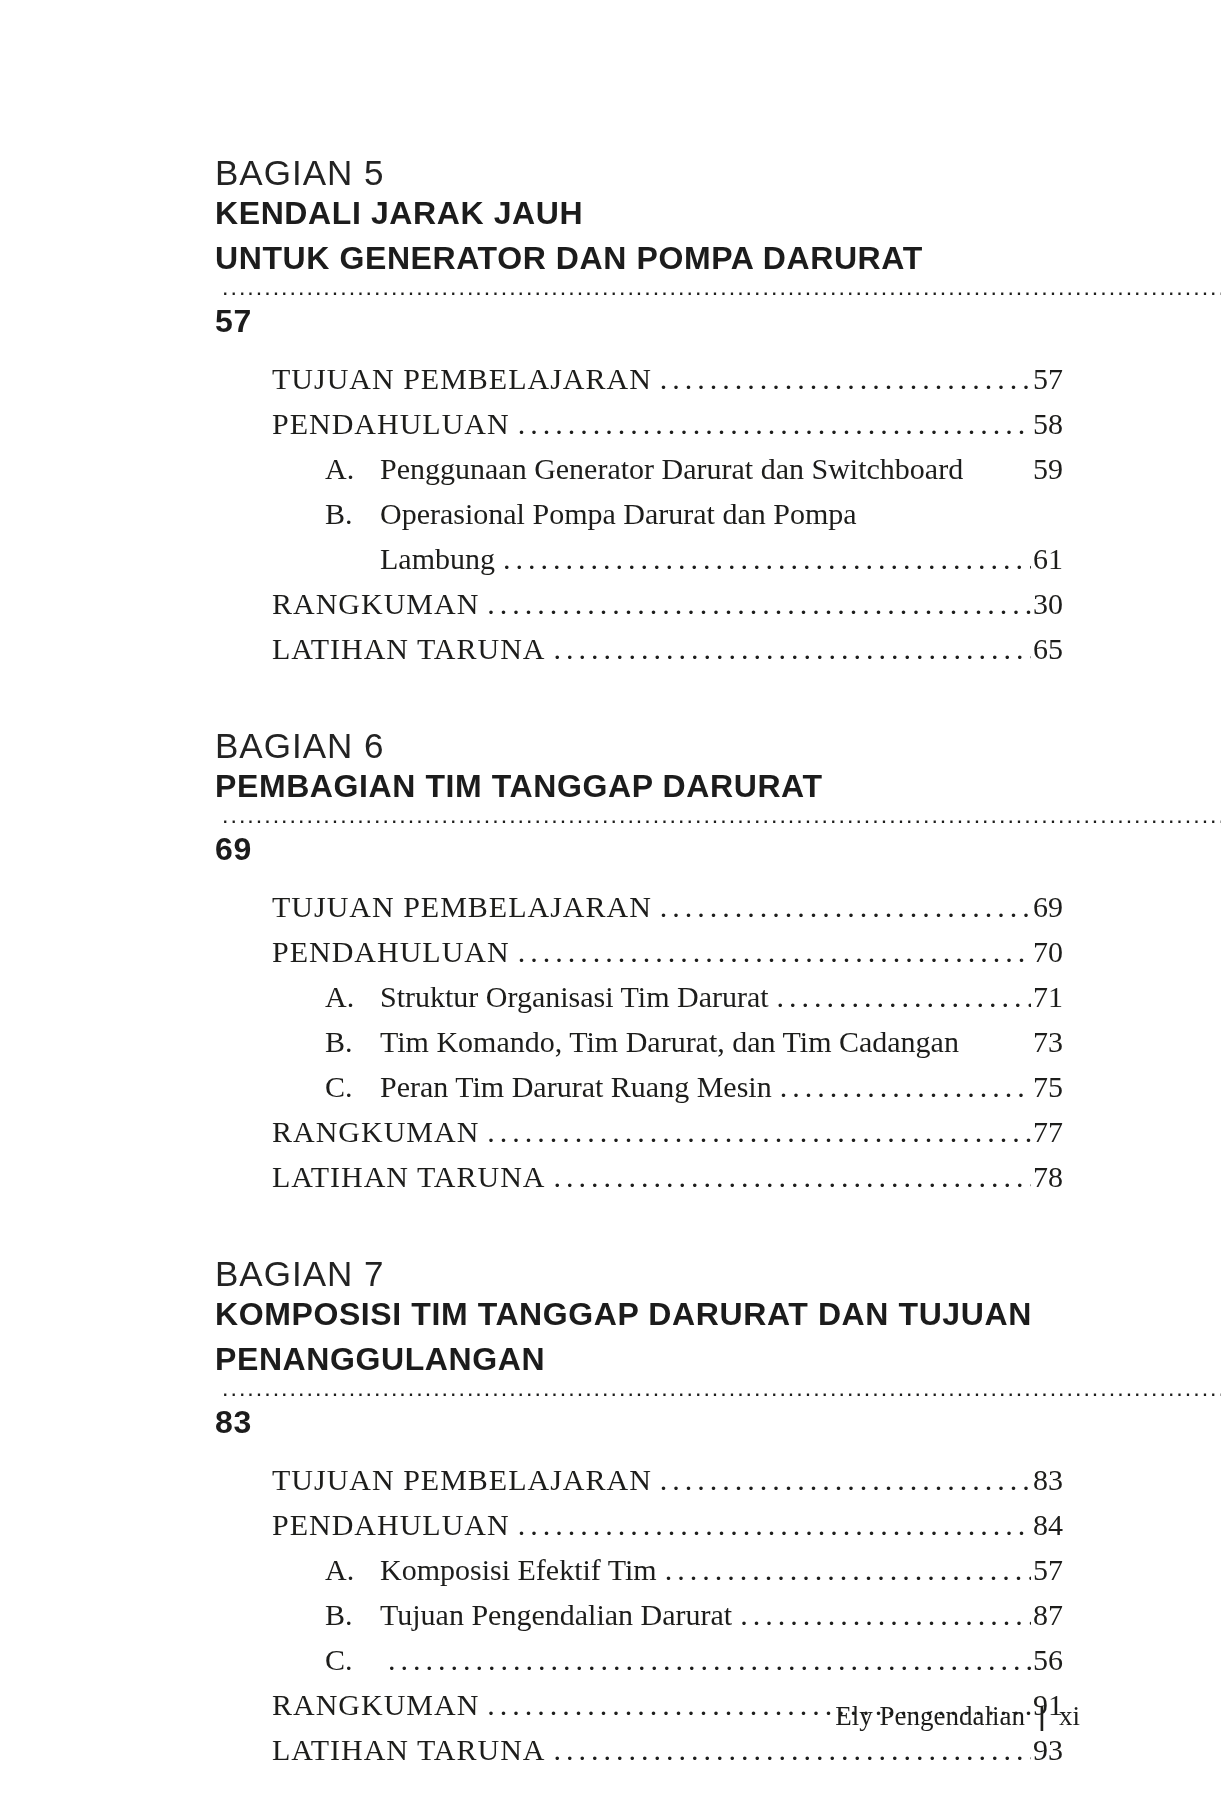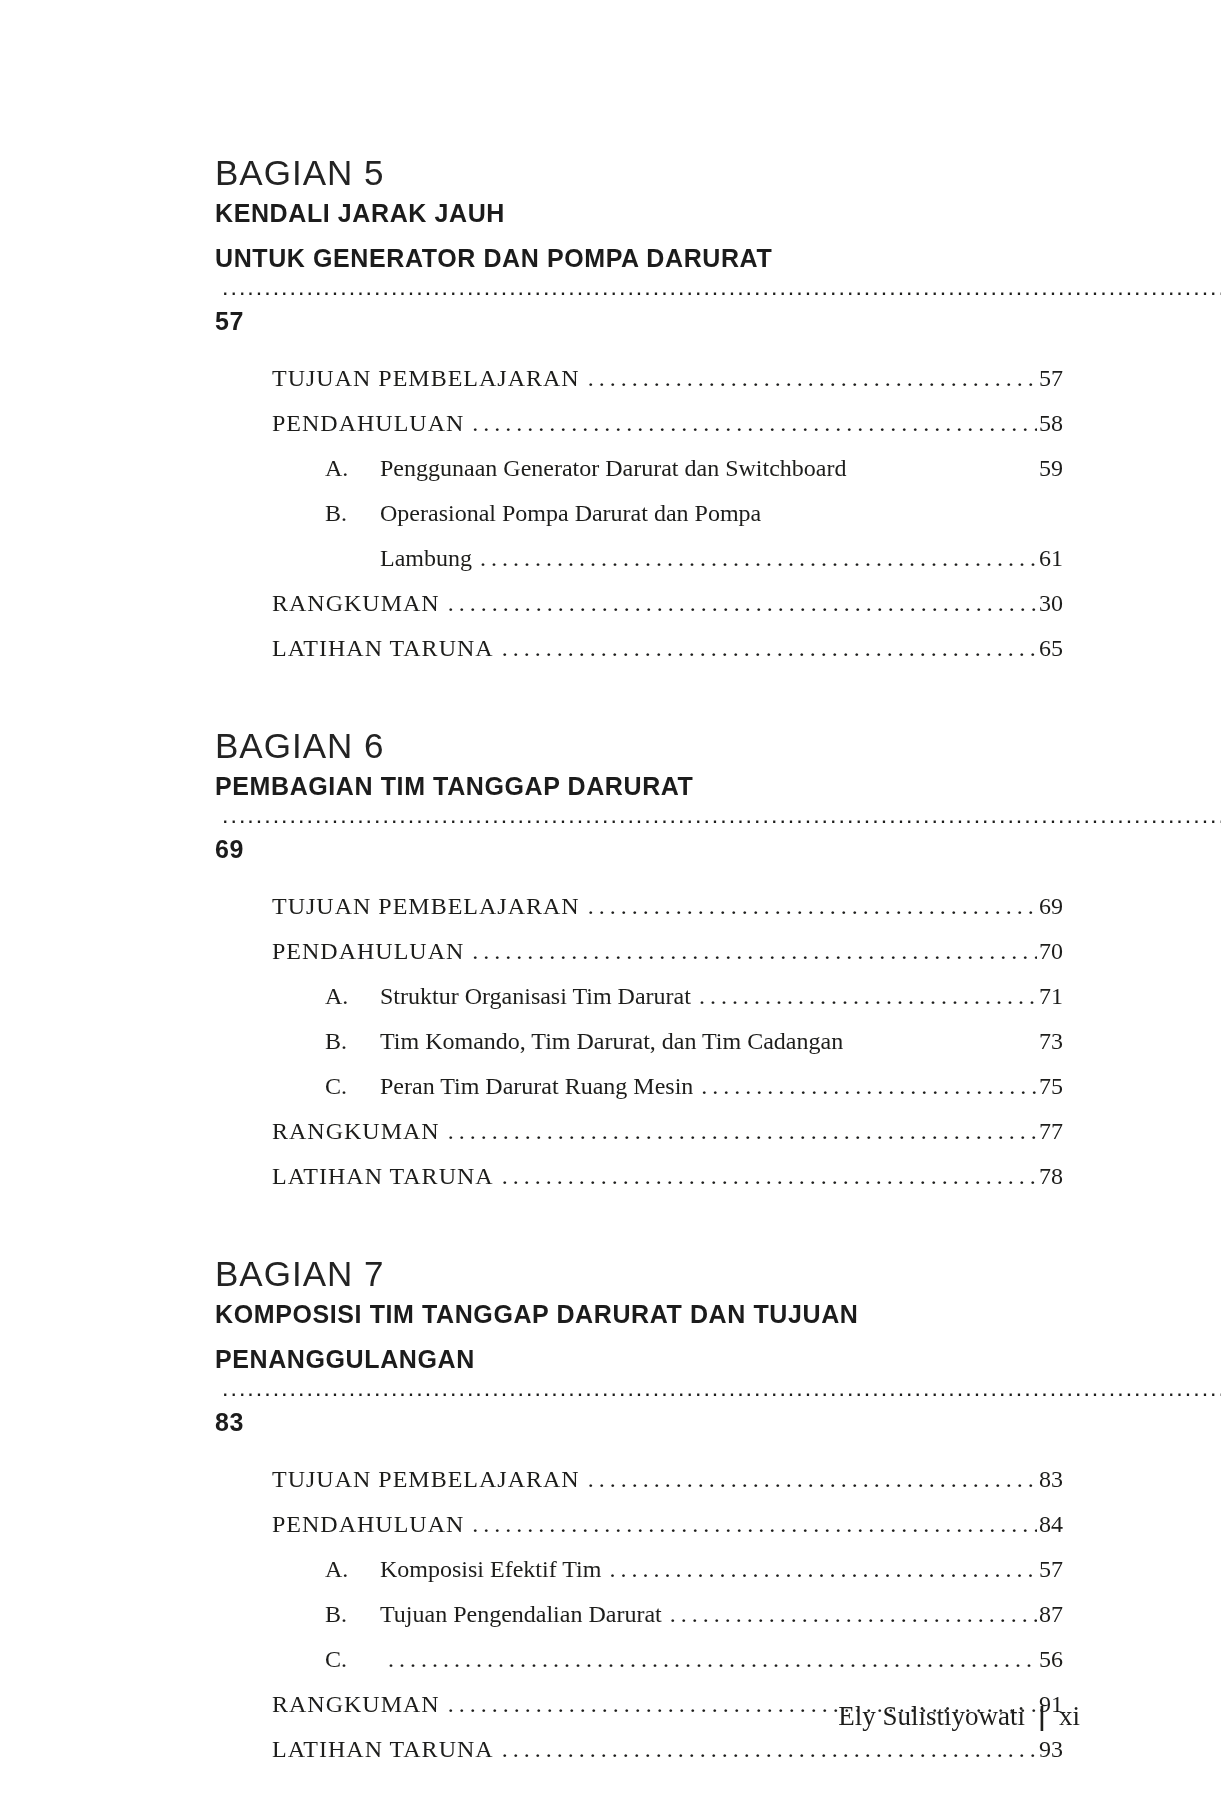--- a/index.html
+++ b/index.html
@@ -18,21 +18,21 @@
   .bagian {
     font-family:"Liberation Sans", sans-serif;
     font-size:35px; line-height:36px;
     letter-spacing:1px;
     font-weight:400;
     color:#232323;
   }
   .title-line, .title-text, .tpnum {
     font-family:"Liberation Sans", sans-serif;
     font-weight:700;
-    font-size:25px; line-height:45px;
+    font-size:32px; line-height:45px;
     letter-spacing:0.6px;
     color:#1c1c1c;
   }
   .title-row { display:flex; align-items:baseline;flex-direction:column; }
   
   .dots { flex:1 1 auto; overflow:hidden; white-space:nowrap; padding:0 4px 0 8px; }
   .dots::after {
     content:"........................................................................................................................";
     letter-spacing:5px;
     color:#1d1d1b;
@@ -40,21 +40,21 @@
   .tdots::after {
     font-family:"Liberation Sans", sans-serif;
     font-weight:700;
     letter-spacing:4px;
   }
   .dots.hide::after { content:""; }
   
   .entries { margin-top:12px; }
   .entry {
     display:flex; align-items:baseline;
-    font-size:24px; line-height:45px;
+    font-size:30px; line-height:45px;
     color:#1d1d1b;
   }
   .entry.sub  { padding-left:57px; }
   .entry.item { padding-left:110px; }
   .entry.wrap { padding-left:165px; }
   .caps { letter-spacing:1px; }
   .marker { width:55px; flex:0 0 55px; }
   .etext { white-space:nowrap; }
   .pnum  { margin-left:2px; }
   .section + .section { margin-top:57px; }
@@ -219,18 +219,18 @@
       </div>
       <div class="entry sub">
         <span class="etext caps">LATIHAN TARUNA</span>
         <span class="dots"></span>
         <span class="pnum">93</span>
       </div>
     </div>
   </div>
 
   <div class="footer">
-    <span>Ely Sulistiyowati</span>
+    <span>Ely Pengendalian</span>
     <span class="sep">|</span>
     <span>xi</span>
   </div>
 
 </div>
 
 </body></html>

